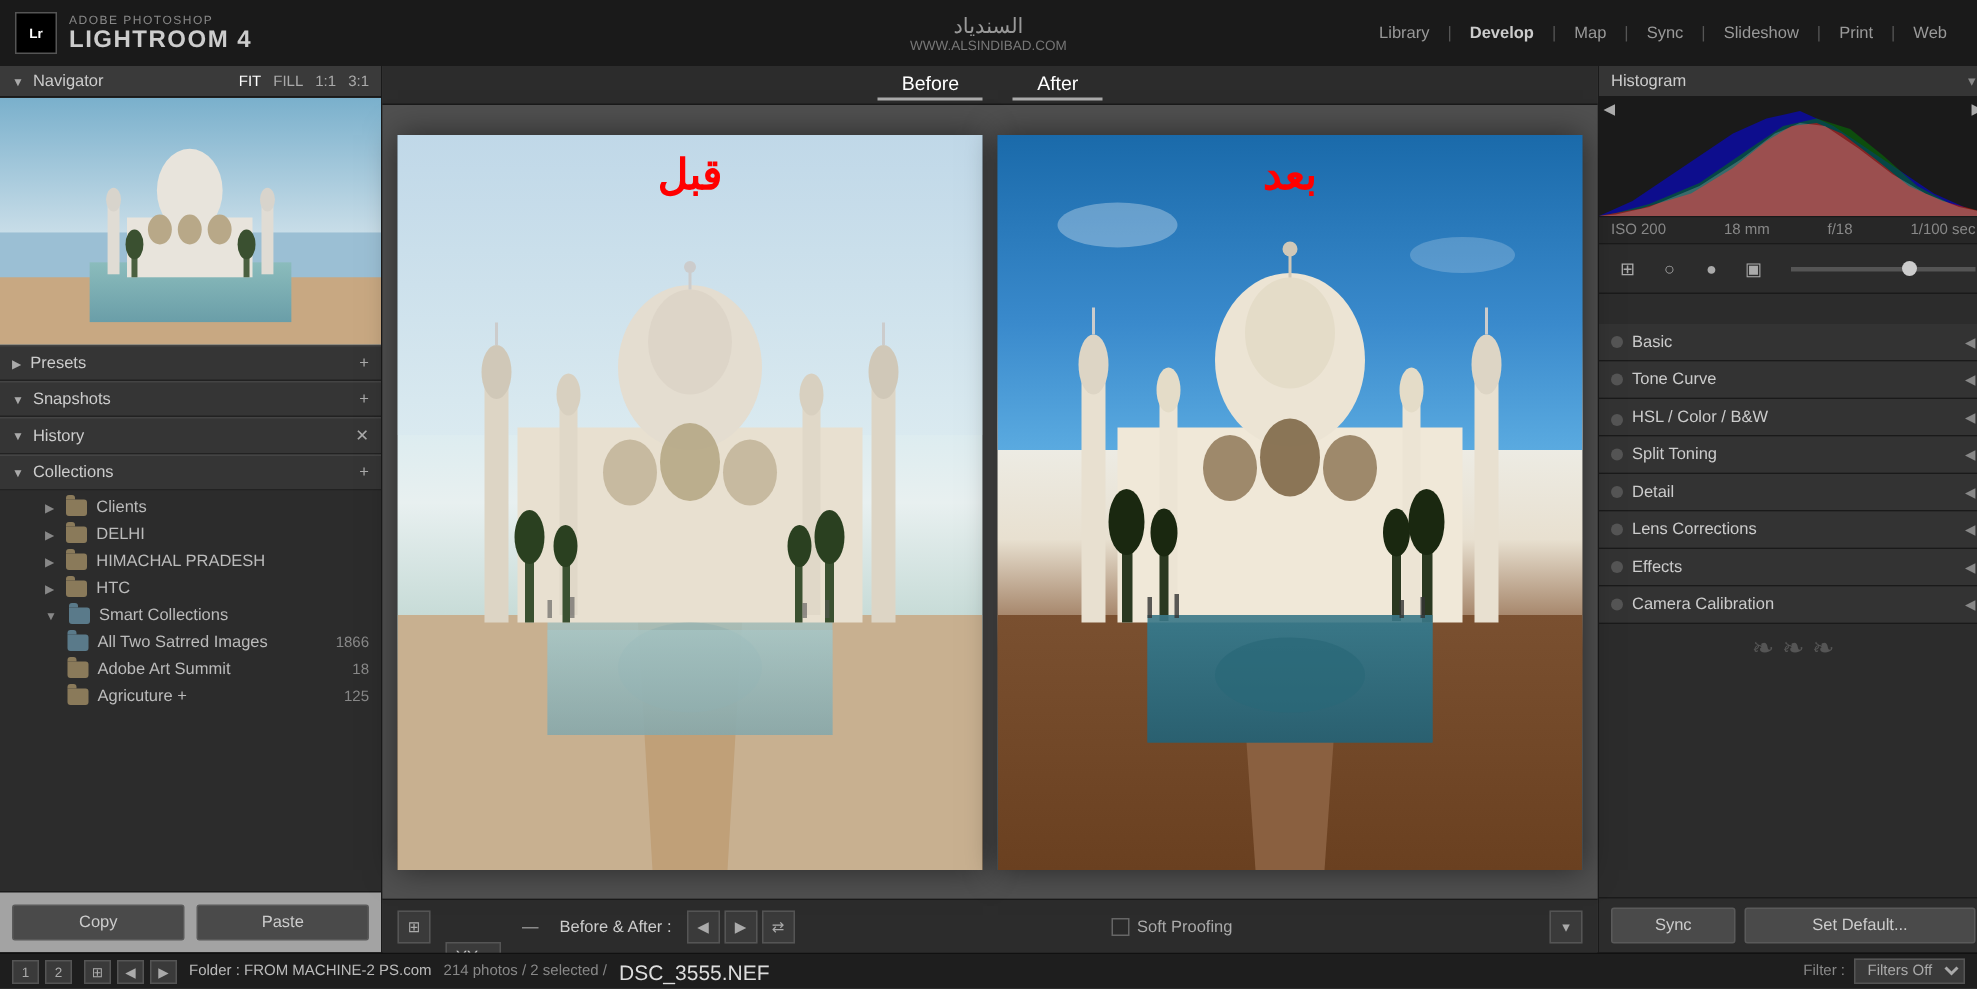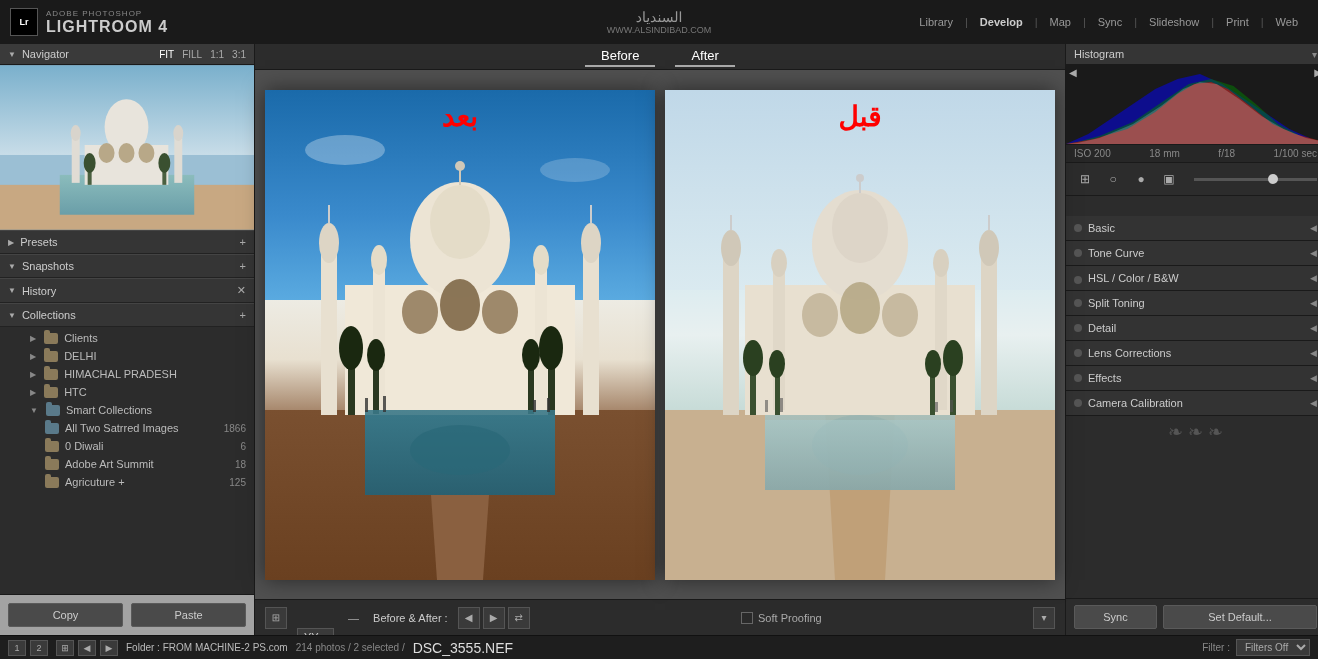--- a/index.html
+++ b/index.html
@@ -730,25 +730,20 @@
         <div class="smart-folder-icon"></div>
         <span>Smart Collections</span>
       </div>
 
       <div class="collection-item indent2">
         <div class="smart-folder-icon"></div>
         <span>All Two Satrred Images</span>
         <span class="count">1866</span>
       </div>
 
-      <div class="collection-item indent2">
-        <div class="folder-icon"></div>
-        <span>0 Diwali</span>
-        <span class="count">6</span>
-      </div>
 
       <div class="collection-item indent2">
         <div class="folder-icon"></div>
         <span>Adobe Art Summit</span>
         <span class="count">18</span>
       </div>
 
       <div class="collection-item indent2">
         <div class="folder-icon"></div>
         <span>Agricuture +</span>
@@ -763,20 +758,89 @@
   </div>
 
   <div class="center-area">
 
     <div class="before-after-bar">
       <span class="before-after-tab active">Before</span>
       <span class="before-after-tab active">After</span>
     </div>
 
     <div class="image-area">
+
+      <div class="photo-container">
+        <div class="photo-before taj-before">
+          <div class="photo-label-before">قبل</div>
+          <svg width="390" height="490" viewBox="0 0 390 490">
+            <defs>
+              <linearGradient id="beforeSky" x1="0" y1="0" x2="0" y2="1">
+                <stop offset="0%" stop-color="#c0d8e8"></stop>
+                <stop offset="100%" stop-color="#daeaf0"></stop>
+              </linearGradient>
+              <linearGradient id="beforeWater" x1="0" y1="0" x2="0" y2="1">
+                <stop offset="0%" stop-color="#a8c8c8"></stop>
+                <stop offset="100%" stop-color="#88a8aa"></stop>
+              </linearGradient>
+            </defs>
+
+            <rect x="0" y="0" width="390" height="200" fill="url(#beforeSky)"></rect>
+
+            <rect x="0" y="320" width="390" height="170" fill="#c8b090"></rect>
+
+            <polygon points="160,320 230,320 220,490 170,490" fill="#c0a078"></polygon>
+
+            <rect x="100" y="310" width="190" height="90" fill="url(#beforeWater)" opacity="0.8"></rect>
+
+            <rect x="80" y="195" width="230" height="130" fill="#e8e0d0"></rect>
+
+            <ellipse cx="195" cy="155" rx="48" ry="55" fill="#e4ddd0"></ellipse>
+            <ellipse cx="195" cy="138" rx="28" ry="35" fill="#ddd5c8"></ellipse>
+
+            <line x1="195" y1="103" x2="195" y2="90" stroke="#ccc" stroke-width="2"></line>
+            <circle cx="195" cy="88" r="4" fill="#ccc"></circle>
+
+            <rect x="58" y="160" width="16" height="165" fill="#ddd5c5"></rect>
+            <ellipse cx="66" cy="158" rx="10" ry="18" fill="#d0c8b8"></ellipse>
+            <line x1="66" y1="140" x2="66" y2="125" stroke="#ccc" stroke-width="2"></line>
+
+            <rect x="316" y="160" width="16" height="165" fill="#ddd5c5"></rect>
+            <ellipse cx="324" cy="158" rx="10" ry="18" fill="#d0c8b8"></ellipse>
+            <line x1="324" y1="140" x2="324" y2="125" stroke="#ccc" stroke-width="2"></line>
+
+            <rect x="108" y="175" width="12" height="145" fill="#e0d8c8"></rect>
+            <ellipse cx="114" cy="173" rx="8" ry="14" fill="#d8d0c0"></ellipse>
+            <rect x="270" y="175" width="12" height="145" fill="#e0d8c8"></rect>
+            <ellipse cx="276" cy="173" rx="8" ry="14" fill="#d8d0c0"></ellipse>
+
+            <ellipse cx="155" cy="225" rx="18" ry="22" fill="#b0a080" opacity="0.6"></ellipse>
+            <ellipse cx="195" cy="218" rx="20" ry="26" fill="#a89870" opacity="0.7"></ellipse>
+            <ellipse cx="235" cy="225" rx="18" ry="22" fill="#b0a080" opacity="0.6"></ellipse>
+
+            <rect x="85" y="275" width="6" height="50" fill="#3a5030"></rect>
+            <ellipse cx="88" cy="268" rx="10" ry="18" fill="#2a4020"></ellipse>
+            <rect x="110" y="280" width="5" height="45" fill="#3a5030"></rect>
+            <ellipse cx="112" cy="274" rx="8" ry="14" fill="#2a4020"></ellipse>
+
+            <rect x="285" y="275" width="6" height="50" fill="#3a5030"></rect>
+            <ellipse cx="288" cy="268" rx="10" ry="18" fill="#2a4020"></ellipse>
+            <rect x="265" y="280" width="5" height="45" fill="#3a5030"></rect>
+            <ellipse cx="268" cy="274" rx="8" ry="14" fill="#2a4020"></ellipse>
+
+            <ellipse cx="195" cy="355" rx="48" ry="30" fill="#90b0b0" opacity="0.5"></ellipse>
+            <rect x="100" y="330" width="190" height="70" fill="url(#beforeWater)" opacity="0.6"></rect>
+
+            <rect x="100" y="310" width="3" height="12" fill="#555" opacity="0.6"></rect>
+            <rect x="115" y="308" width="3" height="14" fill="#555" opacity="0.6"></rect>
+            <rect x="270" y="312" width="3" height="10" fill="#555" opacity="0.6"></rect>
+            <rect x="285" y="310" width="3" height="12" fill="#555" opacity="0.6"></rect>
+          </svg>
+        </div>
+      </div>
 
       <div class="photo-container">
         <div class="photo-after taj-after">
           <div class="photo-label-after">بعد</div>
           <svg width="390" height="490" viewBox="0 0 390 490">
             <defs>
               <linearGradient id="afterSky" x1="0" y1="0" x2="0" y2="1">
                 <stop offset="0%" stop-color="#1a6aaa"></stop>
                 <stop offset="60%" stop-color="#3a8acc"></stop>
                 <stop offset="100%" stop-color="#5aaae0"></stop>
@@ -837,89 +901,20 @@
             <rect x="263" y="272" width="6" height="52" fill="#2a3820"></rect>
             <ellipse cx="266" cy="265" rx="9" ry="16" fill="#1a2810"></ellipse>
 
             <rect x="100" y="320" width="190" height="85" fill="url(#afterWater)" opacity="0.9"></rect>
             <ellipse cx="195" cy="360" rx="50" ry="25" fill="#2a6878" opacity="0.7"></ellipse>
 
             <rect x="100" y="308" width="3" height="14" fill="#333" opacity="0.8"></rect>
             <rect x="118" y="306" width="3" height="16" fill="#333" opacity="0.8"></rect>
             <rect x="268" y="310" width="3" height="12" fill="#333" opacity="0.8"></rect>
             <rect x="282" y="308" width="3" height="14" fill="#333" opacity="0.8"></rect>
-          </svg>
-        </div>
-      </div>
-
-      <div class="photo-container">
-        <div class="photo-before taj-before">
-          <div class="photo-label-before">قبل</div>
-          <svg width="390" height="490" viewBox="0 0 390 490">
-            <defs>
-              <linearGradient id="beforeSky" x1="0" y1="0" x2="0" y2="1">
-                <stop offset="0%" stop-color="#c0d8e8"></stop>
-                <stop offset="100%" stop-color="#daeaf0"></stop>
-              </linearGradient>
-              <linearGradient id="beforeWater" x1="0" y1="0" x2="0" y2="1">
-                <stop offset="0%" stop-color="#a8c8c8"></stop>
-                <stop offset="100%" stop-color="#88a8aa"></stop>
-              </linearGradient>
-            </defs>
-
-            <rect x="0" y="0" width="390" height="200" fill="url(#beforeSky)"></rect>
-
-            <rect x="0" y="320" width="390" height="170" fill="#c8b090"></rect>
-
-            <polygon points="160,320 230,320 220,490 170,490" fill="#c0a078"></polygon>
-
-            <rect x="100" y="310" width="190" height="90" fill="url(#beforeWater)" opacity="0.8"></rect>
-
-            <rect x="80" y="195" width="230" height="130" fill="#e8e0d0"></rect>
-
-            <ellipse cx="195" cy="155" rx="48" ry="55" fill="#e4ddd0"></ellipse>
-            <ellipse cx="195" cy="138" rx="28" ry="35" fill="#ddd5c8"></ellipse>
-
-            <line x1="195" y1="103" x2="195" y2="90" stroke="#ccc" stroke-width="2"></line>
-            <circle cx="195" cy="88" r="4" fill="#ccc"></circle>
-
-            <rect x="58" y="160" width="16" height="165" fill="#ddd5c5"></rect>
-            <ellipse cx="66" cy="158" rx="10" ry="18" fill="#d0c8b8"></ellipse>
-            <line x1="66" y1="140" x2="66" y2="125" stroke="#ccc" stroke-width="2"></line>
-
-            <rect x="316" y="160" width="16" height="165" fill="#ddd5c5"></rect>
-            <ellipse cx="324" cy="158" rx="10" ry="18" fill="#d0c8b8"></ellipse>
-            <line x1="324" y1="140" x2="324" y2="125" stroke="#ccc" stroke-width="2"></line>
-
-            <rect x="108" y="175" width="12" height="145" fill="#e0d8c8"></rect>
-            <ellipse cx="114" cy="173" rx="8" ry="14" fill="#d8d0c0"></ellipse>
-            <rect x="270" y="175" width="12" height="145" fill="#e0d8c8"></rect>
-            <ellipse cx="276" cy="173" rx="8" ry="14" fill="#d8d0c0"></ellipse>
-
-            <ellipse cx="155" cy="225" rx="18" ry="22" fill="#b0a080" opacity="0.6"></ellipse>
-            <ellipse cx="195" cy="218" rx="20" ry="26" fill="#a89870" opacity="0.7"></ellipse>
-            <ellipse cx="235" cy="225" rx="18" ry="22" fill="#b0a080" opacity="0.6"></ellipse>
-
-            <rect x="85" y="275" width="6" height="50" fill="#3a5030"></rect>
-            <ellipse cx="88" cy="268" rx="10" ry="18" fill="#2a4020"></ellipse>
-            <rect x="110" y="280" width="5" height="45" fill="#3a5030"></rect>
-            <ellipse cx="112" cy="274" rx="8" ry="14" fill="#2a4020"></ellipse>
-
-            <rect x="285" y="275" width="6" height="50" fill="#3a5030"></rect>
-            <ellipse cx="288" cy="268" rx="10" ry="18" fill="#2a4020"></ellipse>
-            <rect x="265" y="280" width="5" height="45" fill="#3a5030"></rect>
-            <ellipse cx="268" cy="274" rx="8" ry="14" fill="#2a4020"></ellipse>
-
-            <ellipse cx="195" cy="355" rx="48" ry="30" fill="#90b0b0" opacity="0.5"></ellipse>
-            <rect x="100" y="330" width="190" height="70" fill="url(#beforeWater)" opacity="0.6"></rect>
-
-            <rect x="100" y="310" width="3" height="12" fill="#555" opacity="0.6"></rect>
-            <rect x="115" y="308" width="3" height="14" fill="#555" opacity="0.6"></rect>
-            <rect x="270" y="312" width="3" height="10" fill="#555" opacity="0.6"></rect>
-            <rect x="285" y="310" width="3" height="12" fill="#555" opacity="0.6"></rect>
           </svg>
         </div>
       </div>
     </div>
 
     <div class="bottom-toolbar">
       <div class="toolbar-icon">⊞</div>
       <div class="toolbar-dropdown">YY ▾</div>
       <span style="color:#aaa;font-size:11px;margin:0 4px;">—</span>
       <span class="before-after-label">Before &amp; After :</span>

